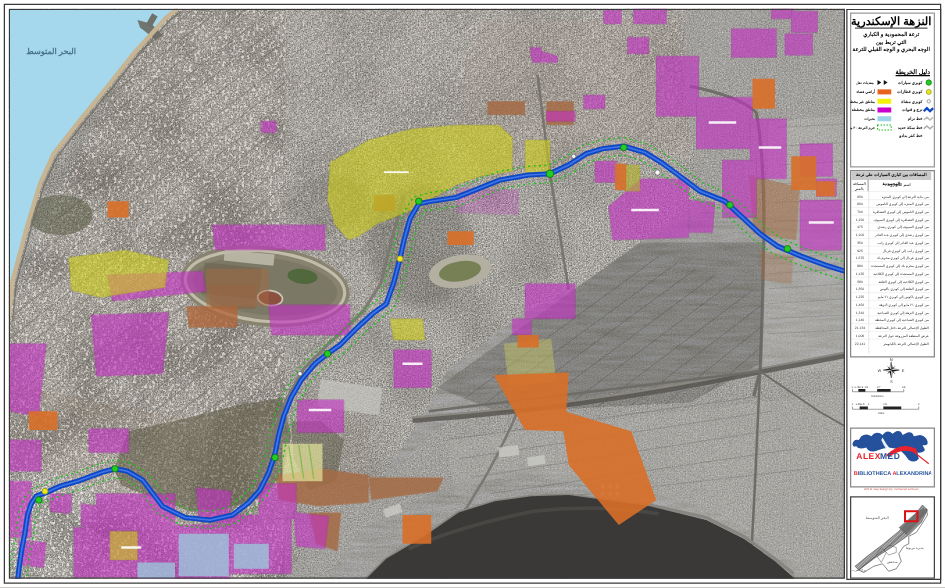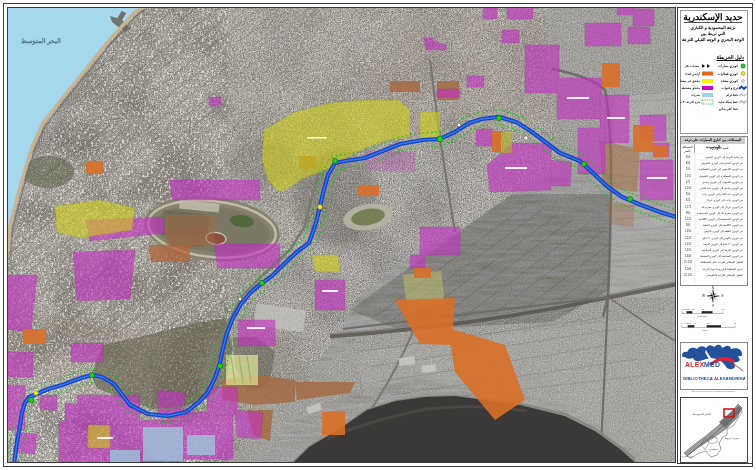--- a/index.html
+++ b/index.html
@@ -323,21 +323,21 @@
     <rect x="240" y="320" width="18" height="2"></rect>
     <rect x="90" y="430" width="16" height="2"></rect>
     <rect x="300" y="130" width="20" height="1.5"></rect>
   </g>
 </svg>
 
 <div class="abs" style="left:677px;top:7px;width:74px;height:455px;border:1px solid #3a3a3a;background:#fff;"></div>
 
 <div class="abs" style="left:680px;top:10px;width:66px;height:122px;border:1px solid #999;background:#fff;"></div>
 
-<div class="abs" style="left:680px;top:12px;width:66px;text-align:center;font-size:9px;font-weight:bold;direction:rtl;">حديد الإسكندرية</div>
+<div class="abs" style="left:680px;top:12px;width:66px;text-align:center;font-size:9px;font-weight:bold;direction:rtl;">النزهة الإسكندرية</div>
 <div class="abs" style="left:684px;top:22px;width:58px;border-top:1.5px solid #555;"></div>
 
 <div class="abs" style="left:681px;top:25px;width:64px;text-align:center;font-size:4.3px;font-weight:bold;direction:rtl;line-height:6px;white-space:nowrap;">ترعة المحمودية و الكباري<br>التي تربط بين<br>الوجه البحري و الوجه القبلي للترعة</div>
 
 <div class="abs" style="left:700px;top:54px;width:44px;text-align:right;font-size:5px;font-weight:bold;direction:rtl;text-decoration:underline;">دليل الخريطة</div>
 
 <svg class="abs" style="left:680px;top:62px;" width="68" height="52" viewBox="0 0 68 52">
 
   <g font-size="3.3" fill="#111" text-anchor="start" direction="rtl" font-weight="bold">
     <text x="58" y="5.2">كوبري سيارات</text>

